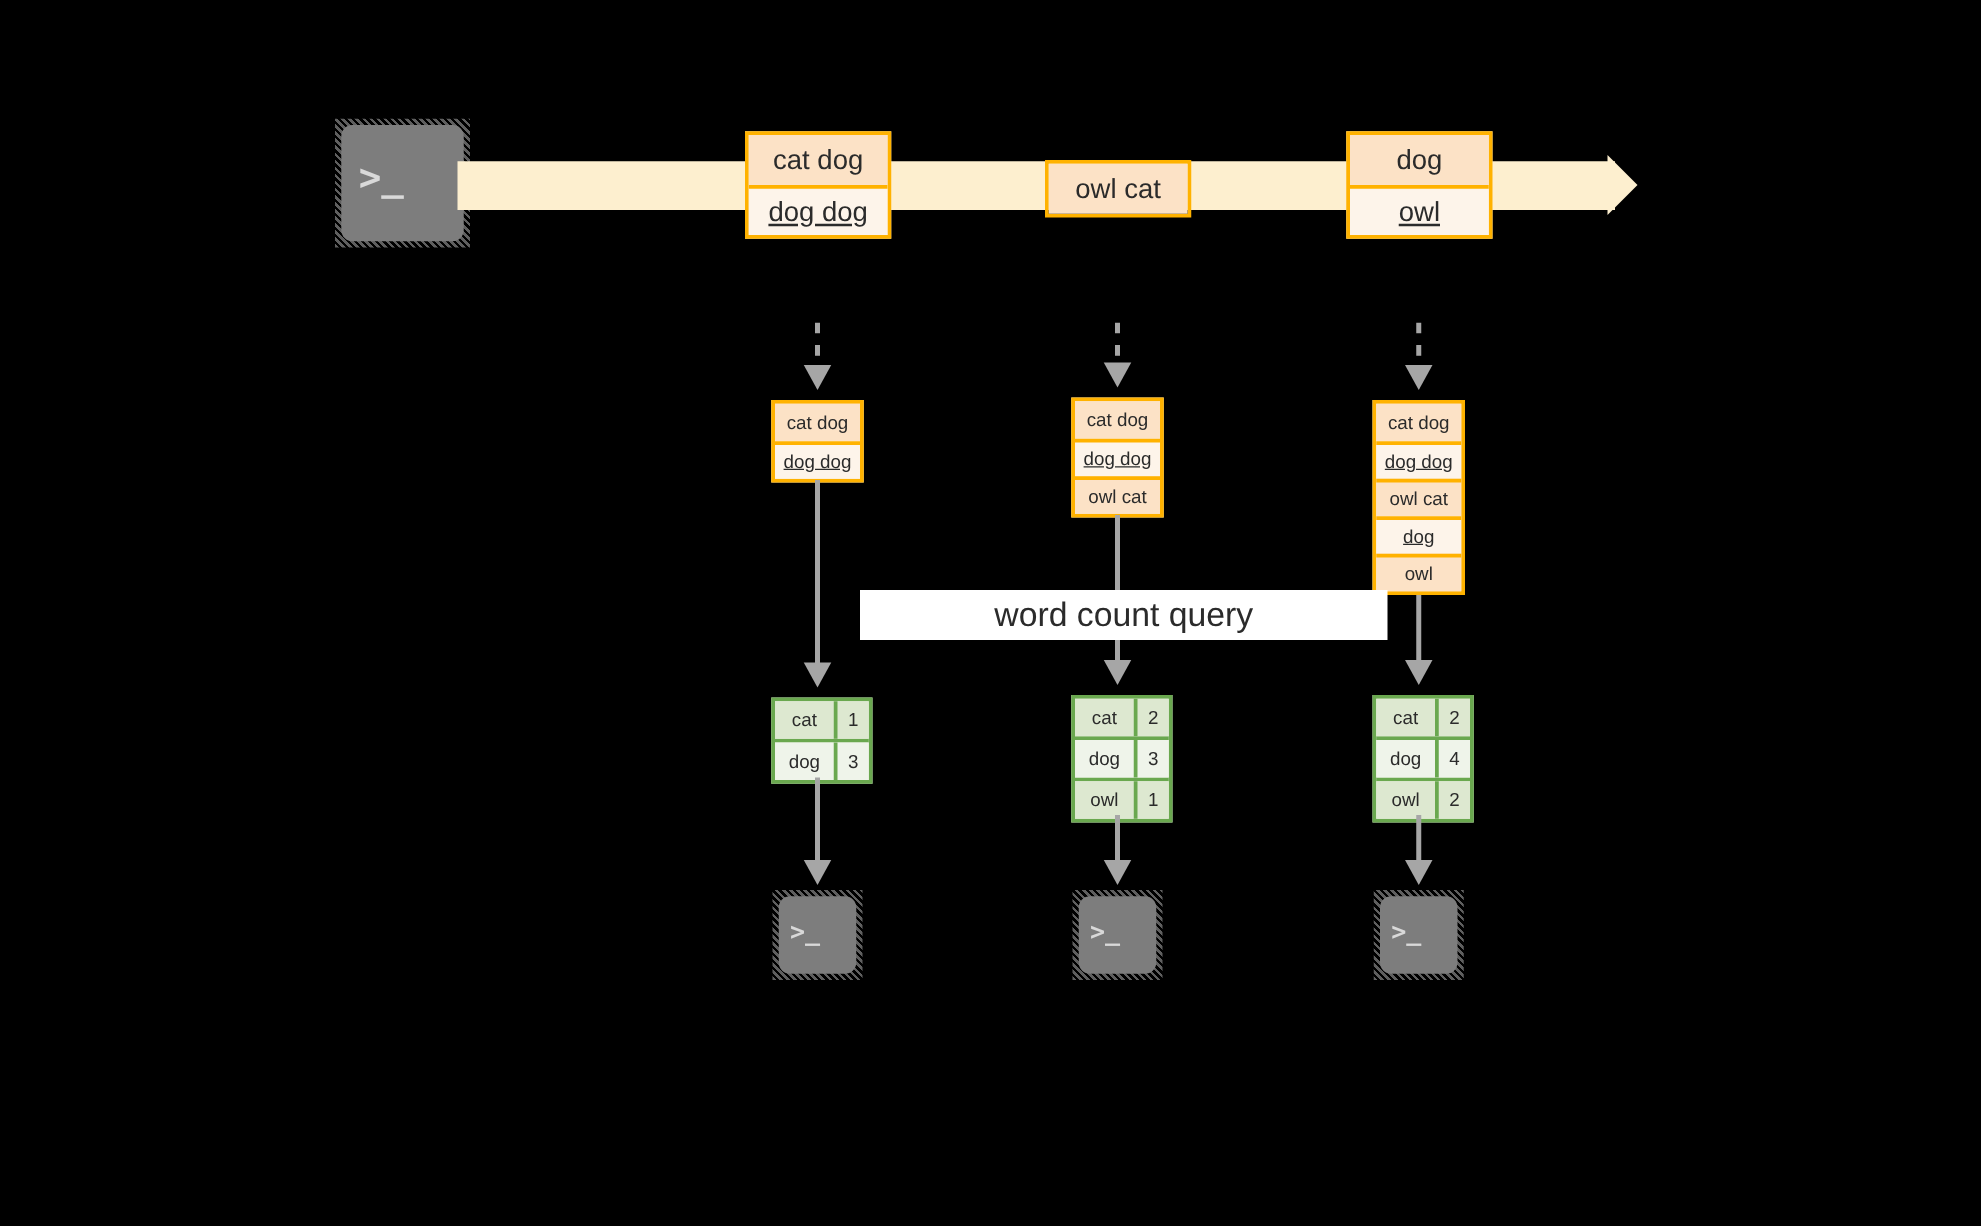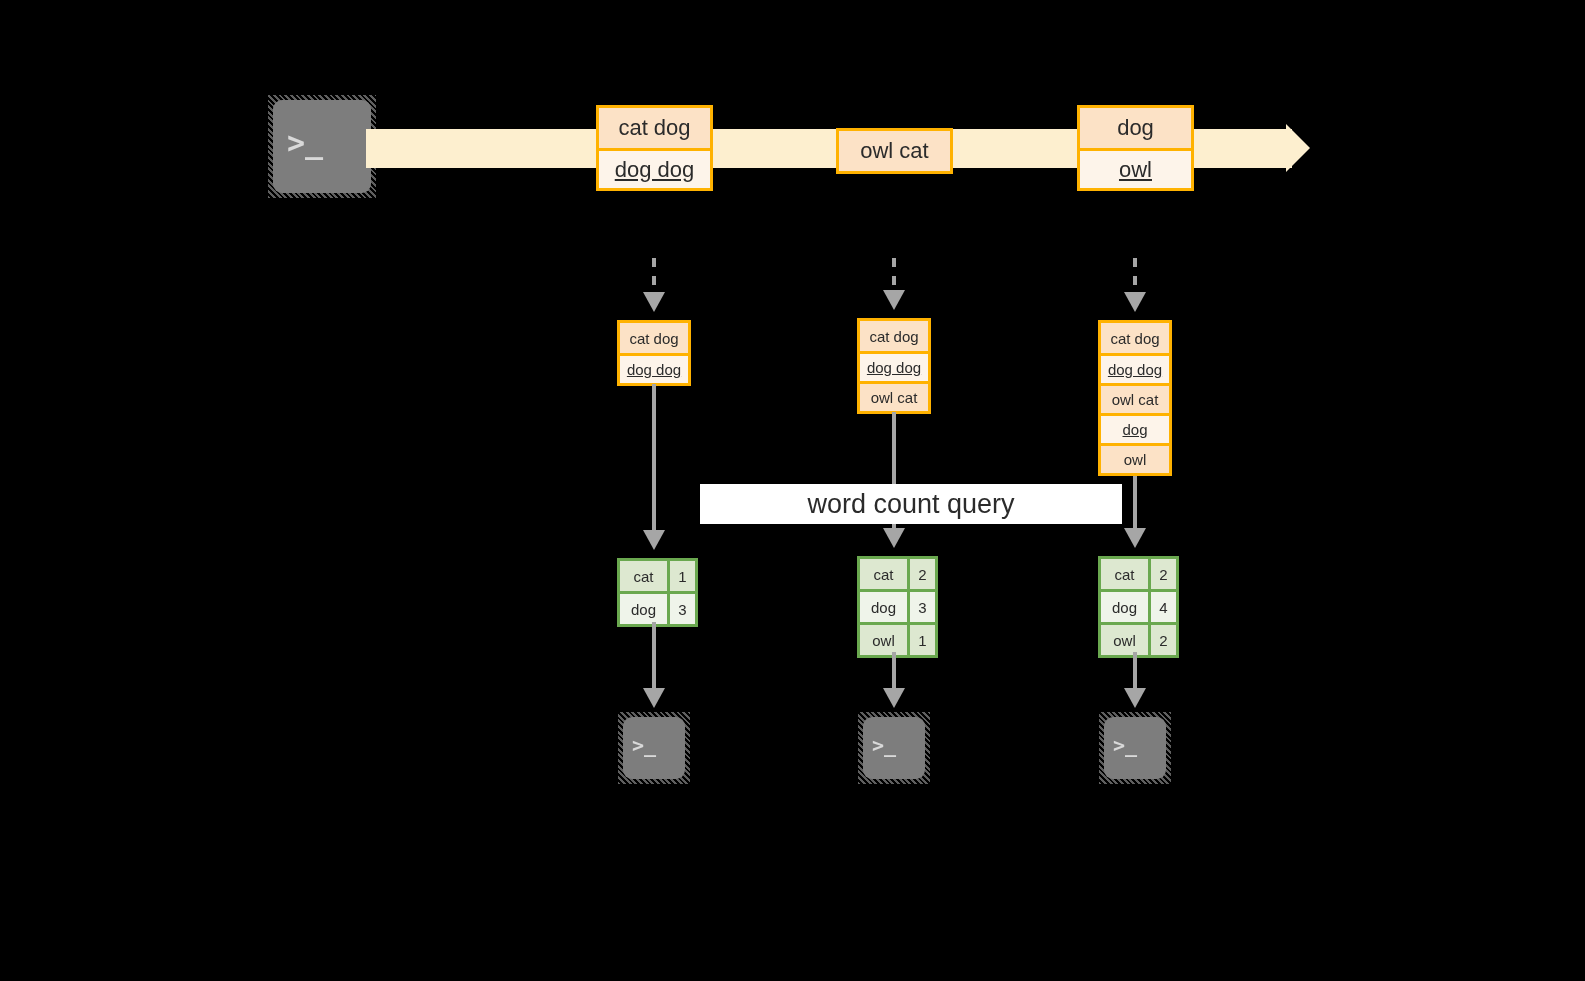--- a/index.html
+++ b/index.html
@@ -267,17 +267,17 @@
 
   <div class="conn-line" style="left:1133px; top:652px; height:40px;"></div>
   <div class="conn-head" style="left:1124px; top:688px;"></div>
 
   <div class="term" style="left:1099px; top:712px; width:72px; height:72px;">
     <div class="term-inner">
       <div class="term-glyph" style="left:9px; top:18px; font-size:20px;">&gt;_</div>
     </div>
   </div>
 
-  <div class="label-band" style="left:688px; top:484px; width:422px; height:40px;margin-left:12px;">
+  <div class="label-band" style="left:688px; top:472px; width:422px; height:40px;">
     <span>word count query</span>
   </div>
 
 </div>
 
 </body></html>

